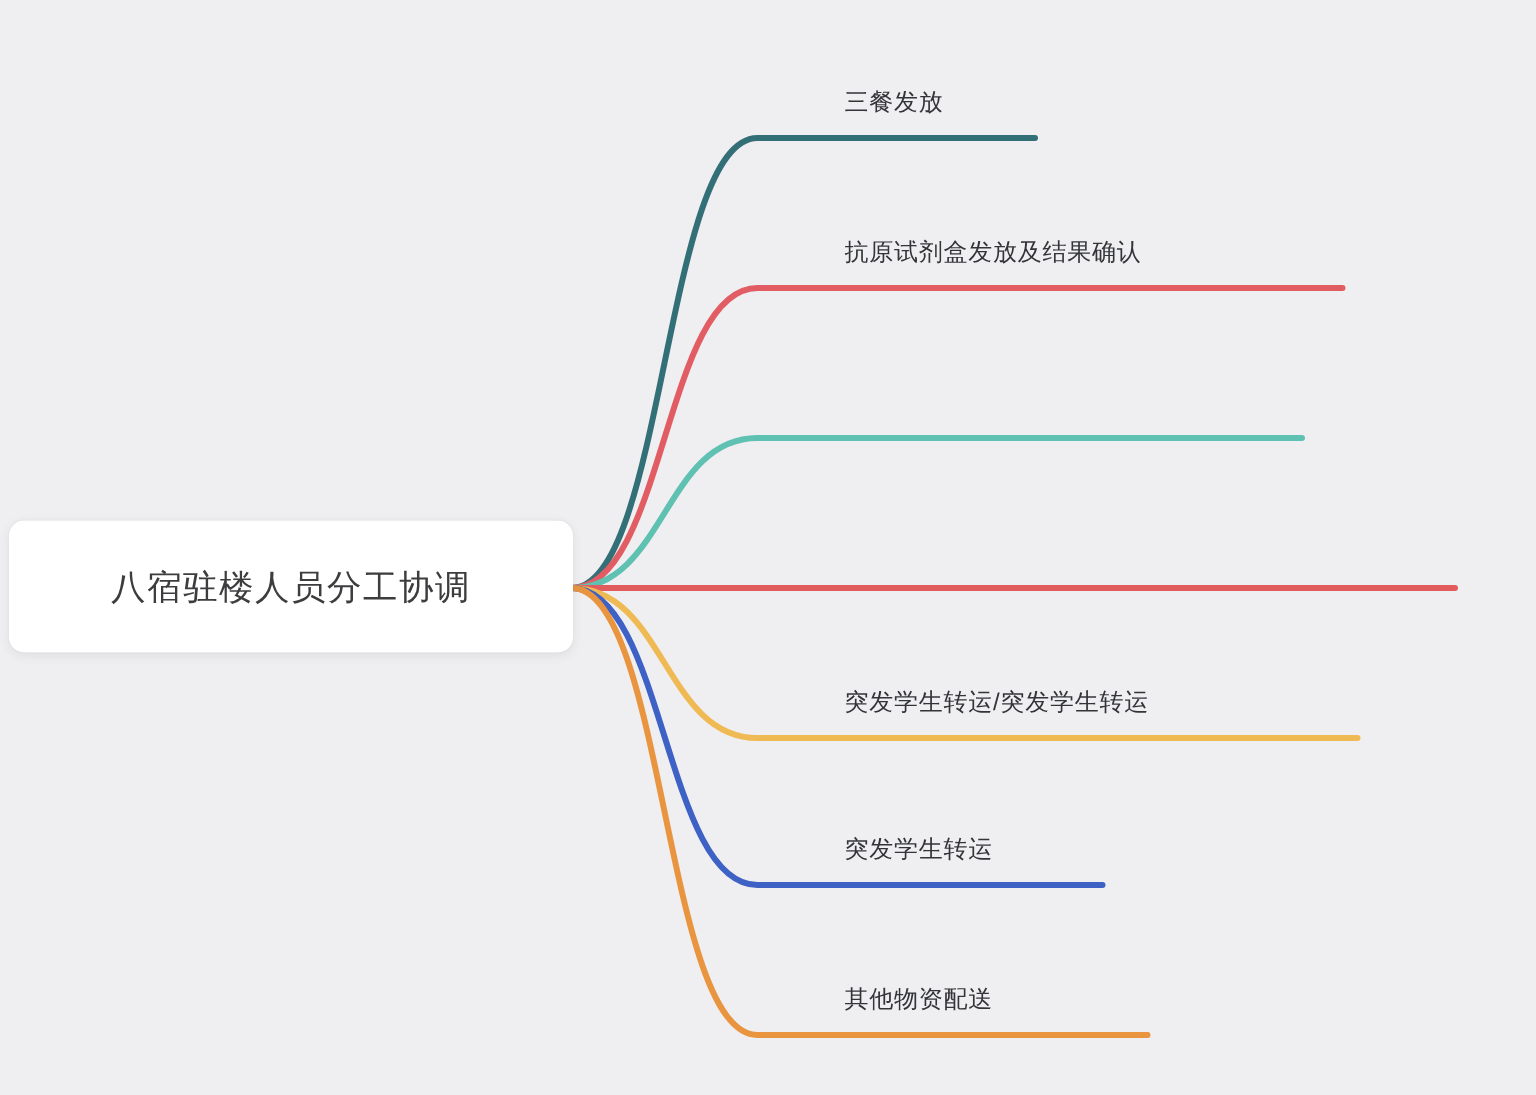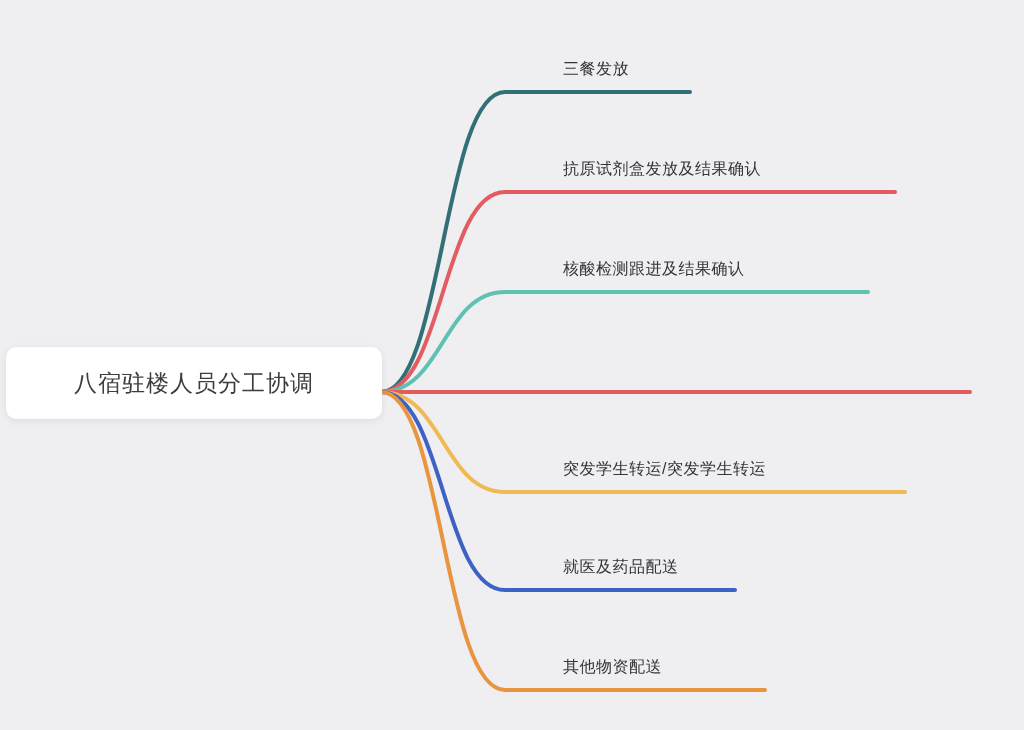--- a/index.html
+++ b/index.html
@@ -20,21 +20,21 @@
     left: 0;
     top: 0;
     width: 1024px;
     height: 730px;
   }
   .root-node {
     position: absolute;
     left: 6px;
     top: 347px;
     width: 376px;
-    height: 72px;
+    height: 88px;
     background: #ffffff;
     border-radius: 10px;
     box-shadow: 0 2px 8px rgba(0,0,0,0.07), 0 0 1px rgba(0,0,0,0.06);
     display: flex;
     align-items: center;
     justify-content: center;
     box-sizing: border-box;
   }
   .root-label {
     font-size: 23px;
@@ -66,18 +66,17 @@
       <path d="M 381 392 C 443 392, 443 590, 505 590 L 735 590" fill="none" stroke="#3e61c6" stroke-width="4" stroke-linecap="round"></path>
       <path d="M 381 392 C 443 392, 443 690, 505 690 L 765 690" fill="none" stroke="#e9953f" stroke-width="4" stroke-linecap="round"></path>
     </svg>
 
   <div class="root-node">
     <span class="root-label">八宿驻楼人员分工协调</span>
   </div>
 
   <div class="branch-label" style="top:56px">三餐发放</div>
   <div class="branch-label" style="top:156px">抗原试剂盒发放及结果确认</div>
-  <div class="branch-label" style="top:256px">核酸检测跟进及结果确认</div>
   <div class="branch-label" style="top:456px">突发学生转运/突发学生转运</div>
-  <div class="branch-label" style="top:554px">就医及药品配送</div>
+  <div class="branch-label" style="top:554px">突发学生转运</div>
   <div class="branch-label" style="top:654px">其他物资配送</div>
 
 </div>
 
 </body></html>

